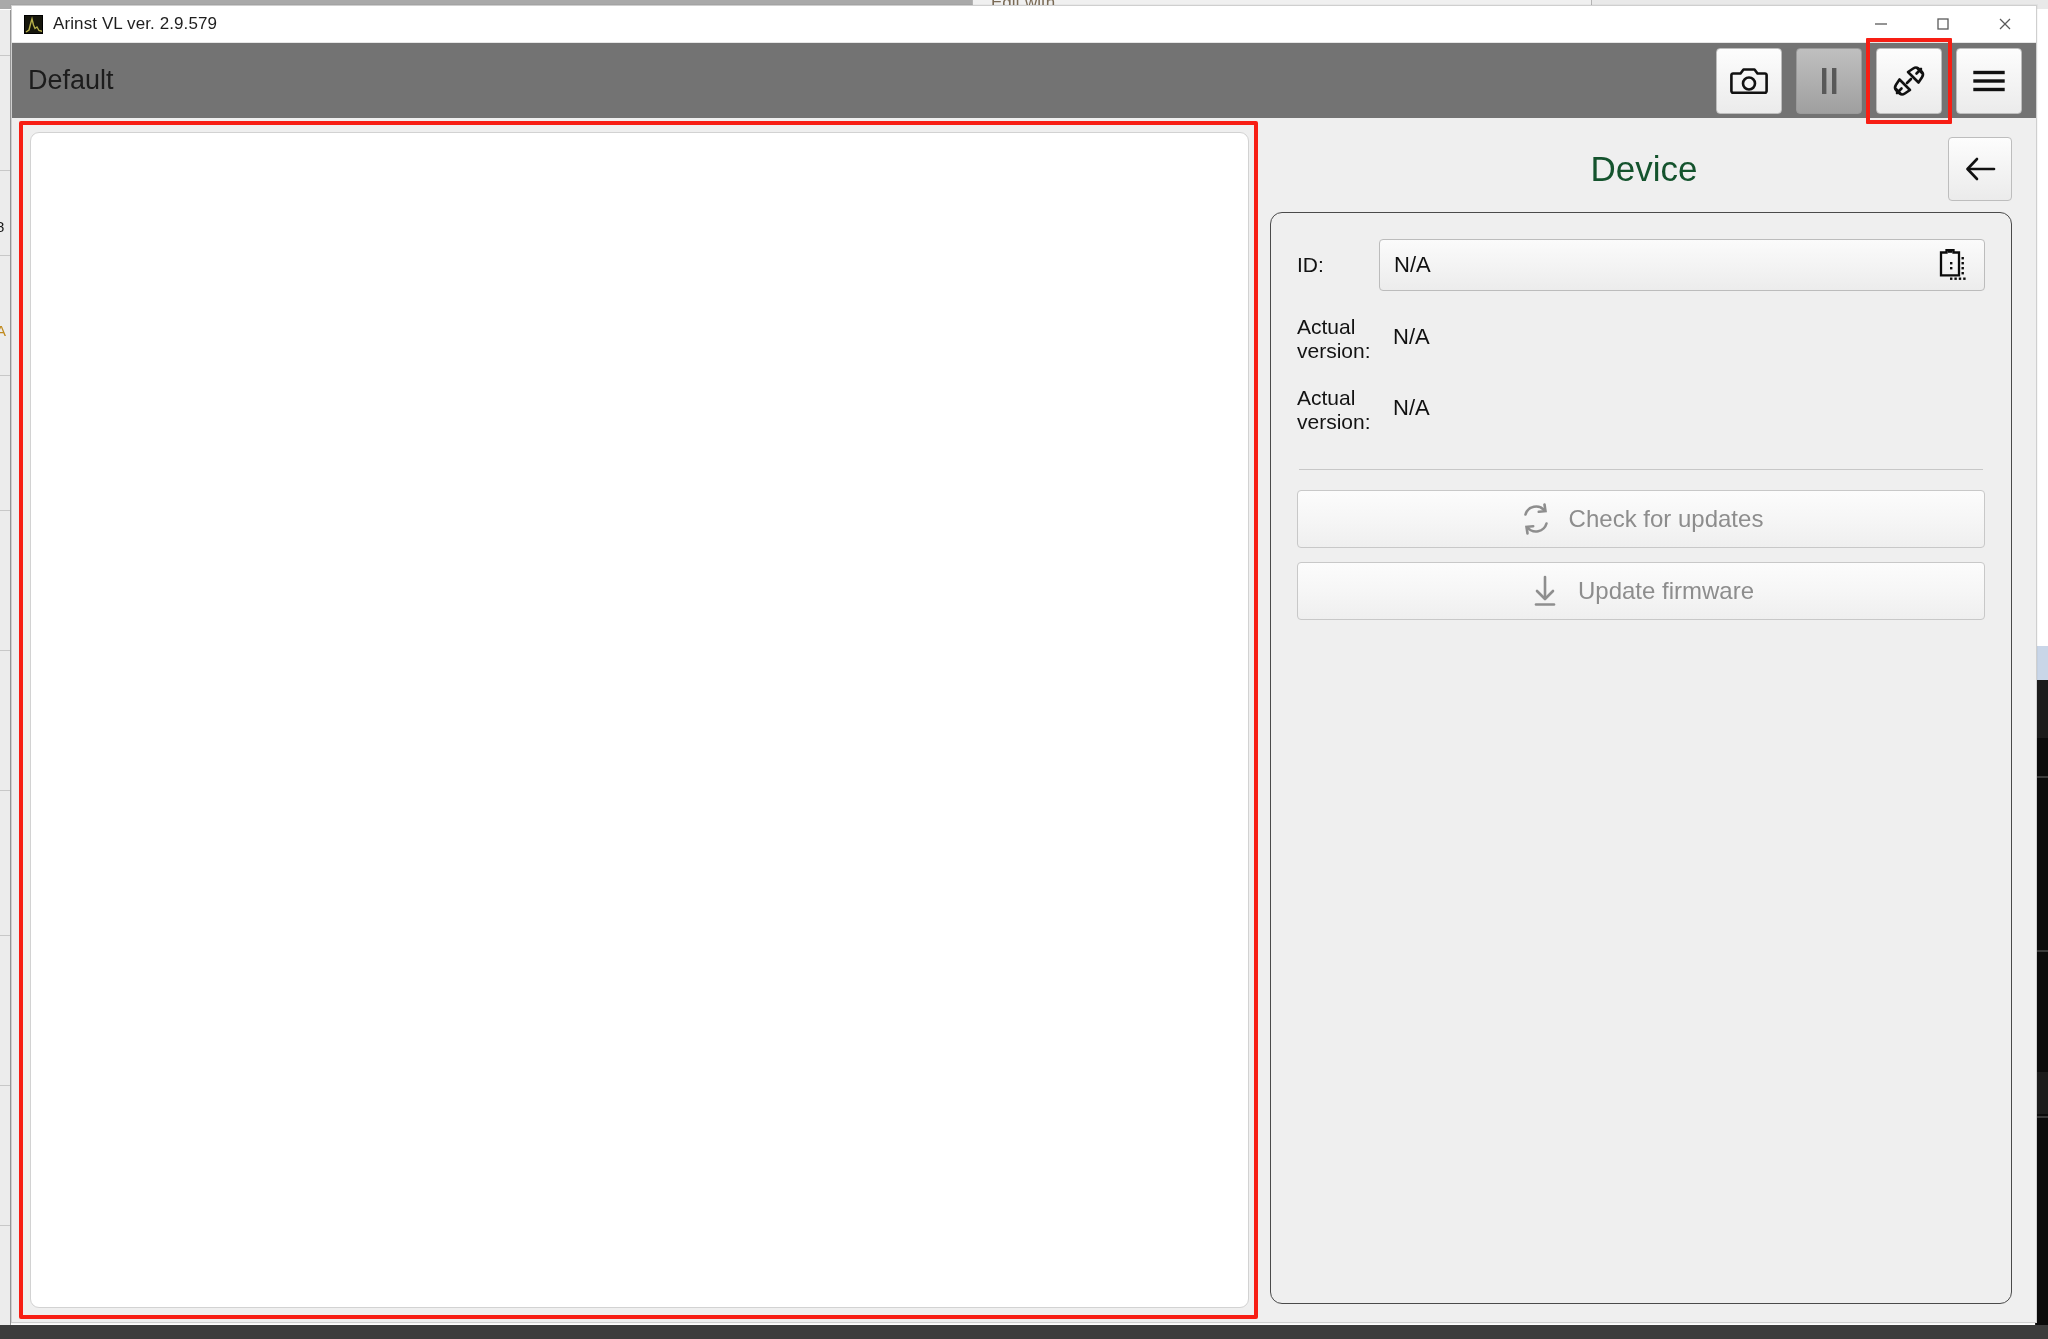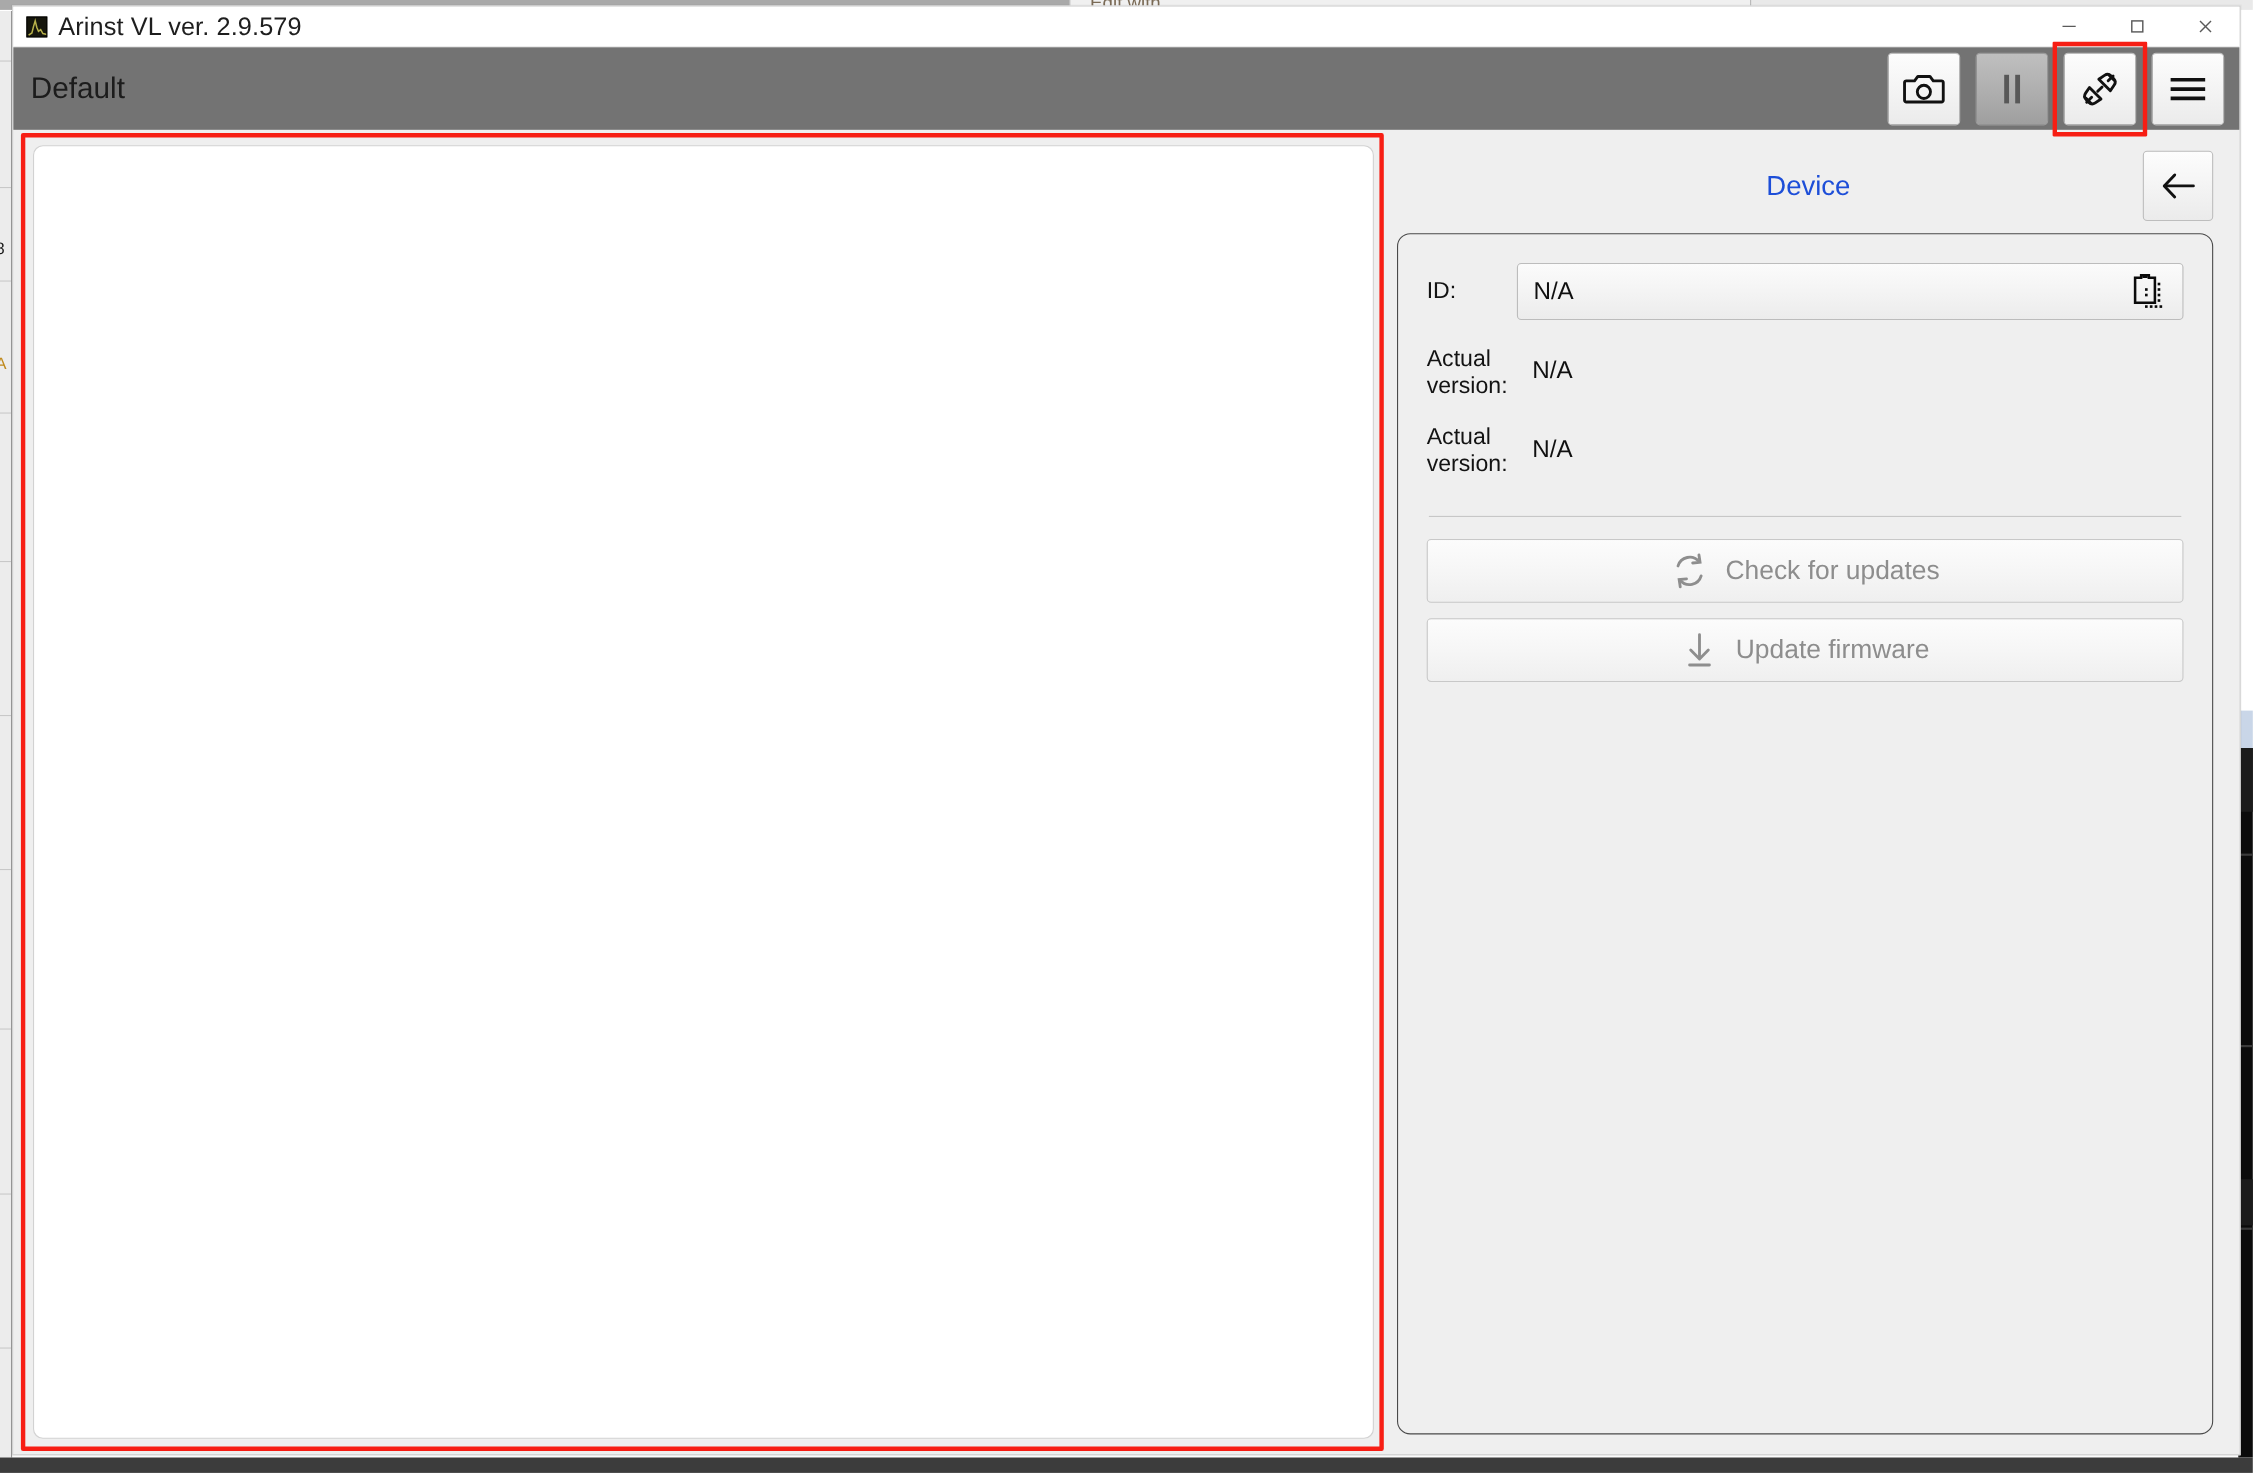--- a/index.html
+++ b/index.html
@@ -92,21 +92,21 @@
   }
   .titlebar .app-icon {
     width: 19px; height: 19px; margin-left: 12px;
     background: #1b1b10;
     border: 1px solid #000;
     position: relative; overflow: hidden;
     flex: 0 0 auto;
   }
   .titlebar .app-icon svg { position: absolute; top: 0; left: 0; }
   .titlebar .app-title {
-    margin-left: 10px; font-size: 23px; color: #1e1e1e;
+    margin-left: 10px; font-size: 17px; color: #1e1e1e;
     letter-spacing: .1px;
   }
   .titlebar .spacer { flex: 1 1 auto; }
   .win-btn {
     width: 62px; height: 37px;
     display: flex; align-items: center; justify-content: center;
     color: #5a5a5a;
   }
 
   
@@ -172,21 +172,21 @@
     flex: 1 1 auto;
     padding: 8px 24px 18px 12px;
     display: flex; flex-direction: column;
   }
   .side-head {
     height: 86px; display: flex; align-items: center;
     position: relative;
   }
   .side-title {
     flex: 1 1 auto; text-align: center;
-    font-size: 25px; color: #1d4ed8;
+    font-size: 35px; color: #14532d;
     padding-left: 70px;
   }
   .back-btn {
     width: 64px; height: 64px;
     border: 1px solid #bdbdbd; border-radius: 4px;
     background: linear-gradient(180deg, #fdfdfd 0%, #f4f4f4 50%, #ebebeb 100%);
     display: flex; align-items: center; justify-content: center;
     flex: 0 0 auto;
   }
 

